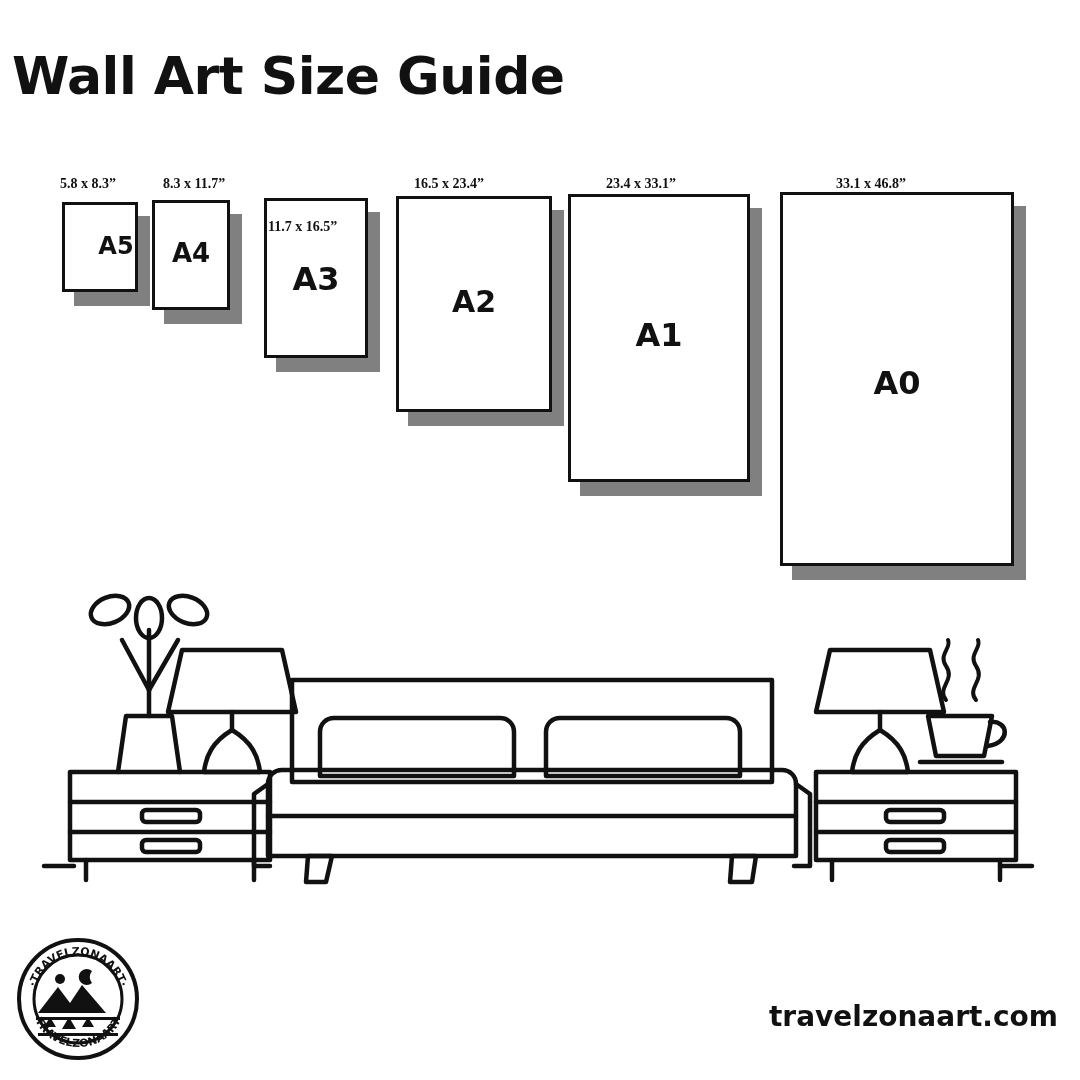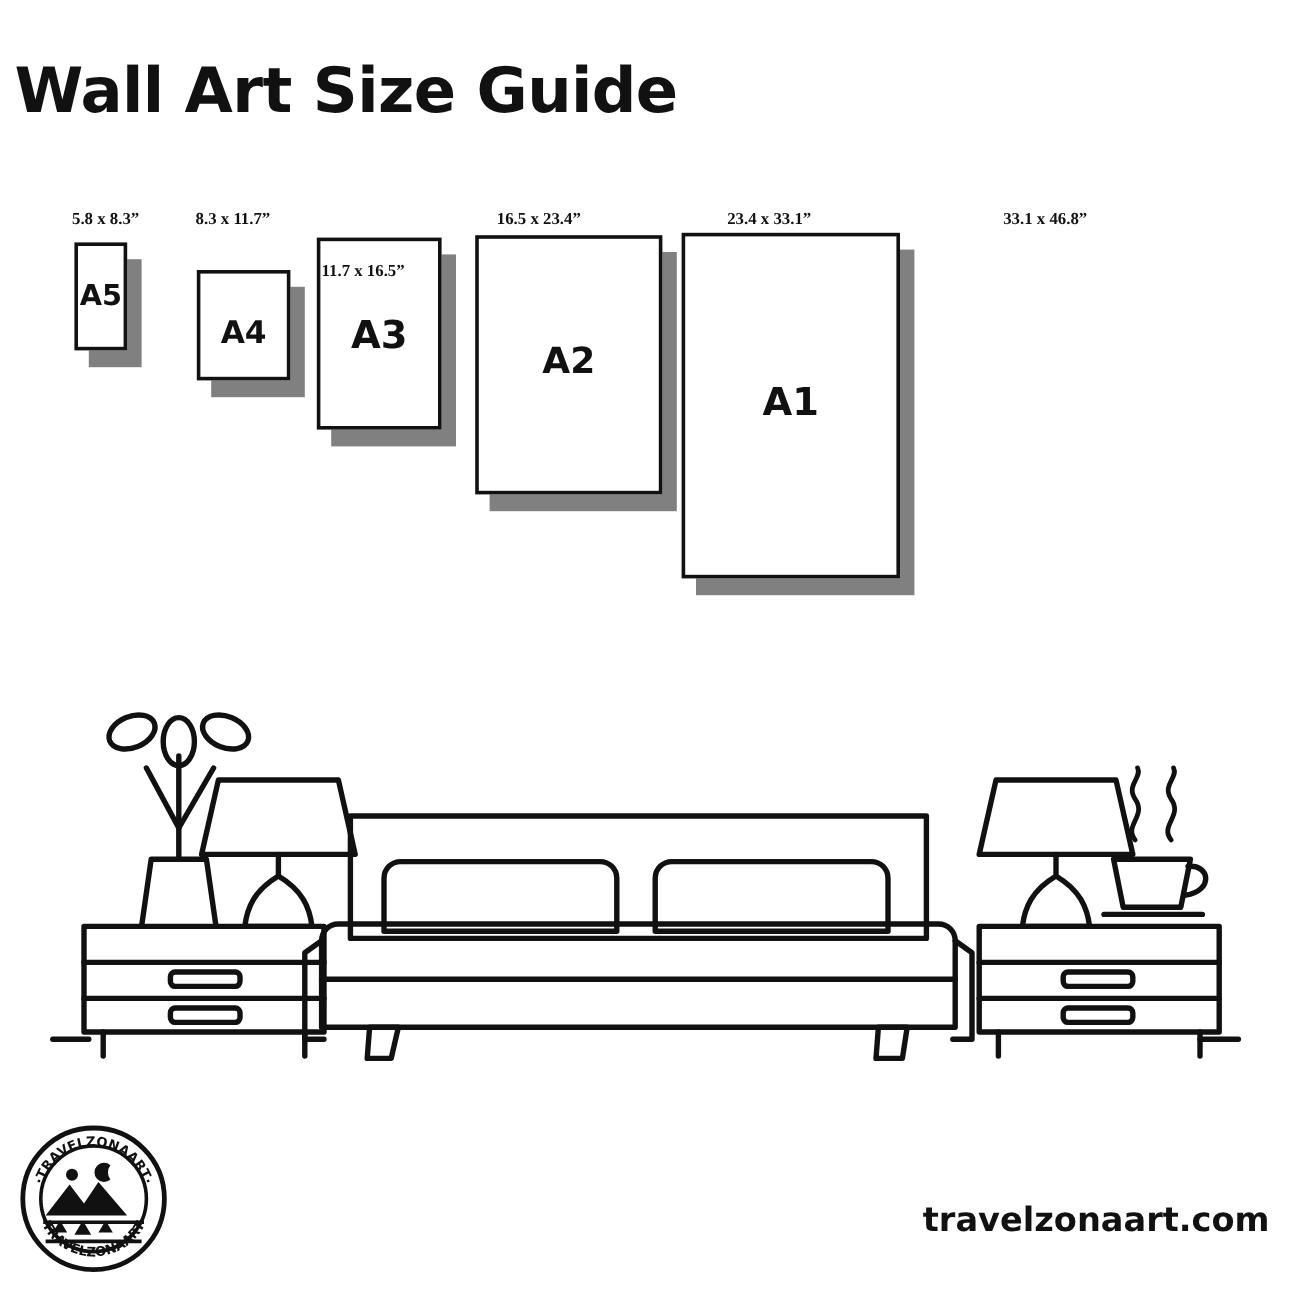--- a/index.html
+++ b/index.html
@@ -95,28 +95,28 @@
     font-family: "DejaVu Sans", sans-serif;
   }
 </style>
 </head>
 <body>
 
 <div class="title">Wall Art Size Guide</div>
 
 <div id="frames">
 
-  <div class="frame-group" style="left:62px; top:202px; width:44px; height:90px;">
+  <div class="frame-group" style="left:62px; top:202px; width:76px; height:90px;padding-left:16px;">
     <div class="frame-shadow"></div>
     <div class="frame-box"></div>
     <div class="frame-label" style="top:30px; font-size:24px;">A5</div>
   </div>
   <div class="frame-dim" style="left:60px; top:176px;">5.8 x 8.3”</div>
 
-  <div class="frame-group" style="left:164px; top:200px; width:78px; height:92px;margin-top:25px;">
+  <div class="frame-group" style="left:152px; top:200px; width:78px; height:110px;">
     <div class="frame-shadow"></div>
     <div class="frame-box"></div>
     <div class="frame-label" style="top:38px; font-size:26px;">A4</div>
   </div>
   <div class="frame-dim" style="left:163px; top:176px;">8.3 x 11.7”</div>
 
   <div class="frame-group" style="left:264px; top:198px; width:104px; height:160px;">
     <div class="frame-shadow"></div>
     <div class="frame-box"></div>
     <div class="frame-label" style="top:62px; font-size:32px;">A3</div>
@@ -130,20 +130,25 @@
   </div>
   <div class="frame-dim" style="left:414px; top:176px;">16.5 x 23.4”</div>
 
   <div class="frame-group" style="left:568px; top:194px; width:182px; height:288px;">
     <div class="frame-shadow"></div>
     <div class="frame-box"></div>
     <div class="frame-label" style="top:122px; font-size:32px;text-align:center;">A1</div>
   </div>
   <div class="frame-dim" style="left:606px; top:176px;">23.4 x 33.1”</div>
 
+  <div class="frame-group" style="left:780px; top:192px; width:234px; height:374px;">
+    <div class="frame-shadow"></div>
+    <div class="frame-box"></div>
+    <div class="frame-label" style="top:172px; font-size:32px;">A0</div>
+  </div>
   <div class="frame-dim" style="left:836px; top:176px;">33.1 x 46.8”</div>
 
 </div>
 
 <svg id="bedroom" viewBox="0 0 1020 330">
   <g fill="none" stroke="#111111" stroke-width="4.5" stroke-linecap="round" stroke-linejoin="round">
 
     <line x1="14" y1="296" x2="44" y2="296"></line>
     <line x1="970" y1="296" x2="1002" y2="296"></line>
 

